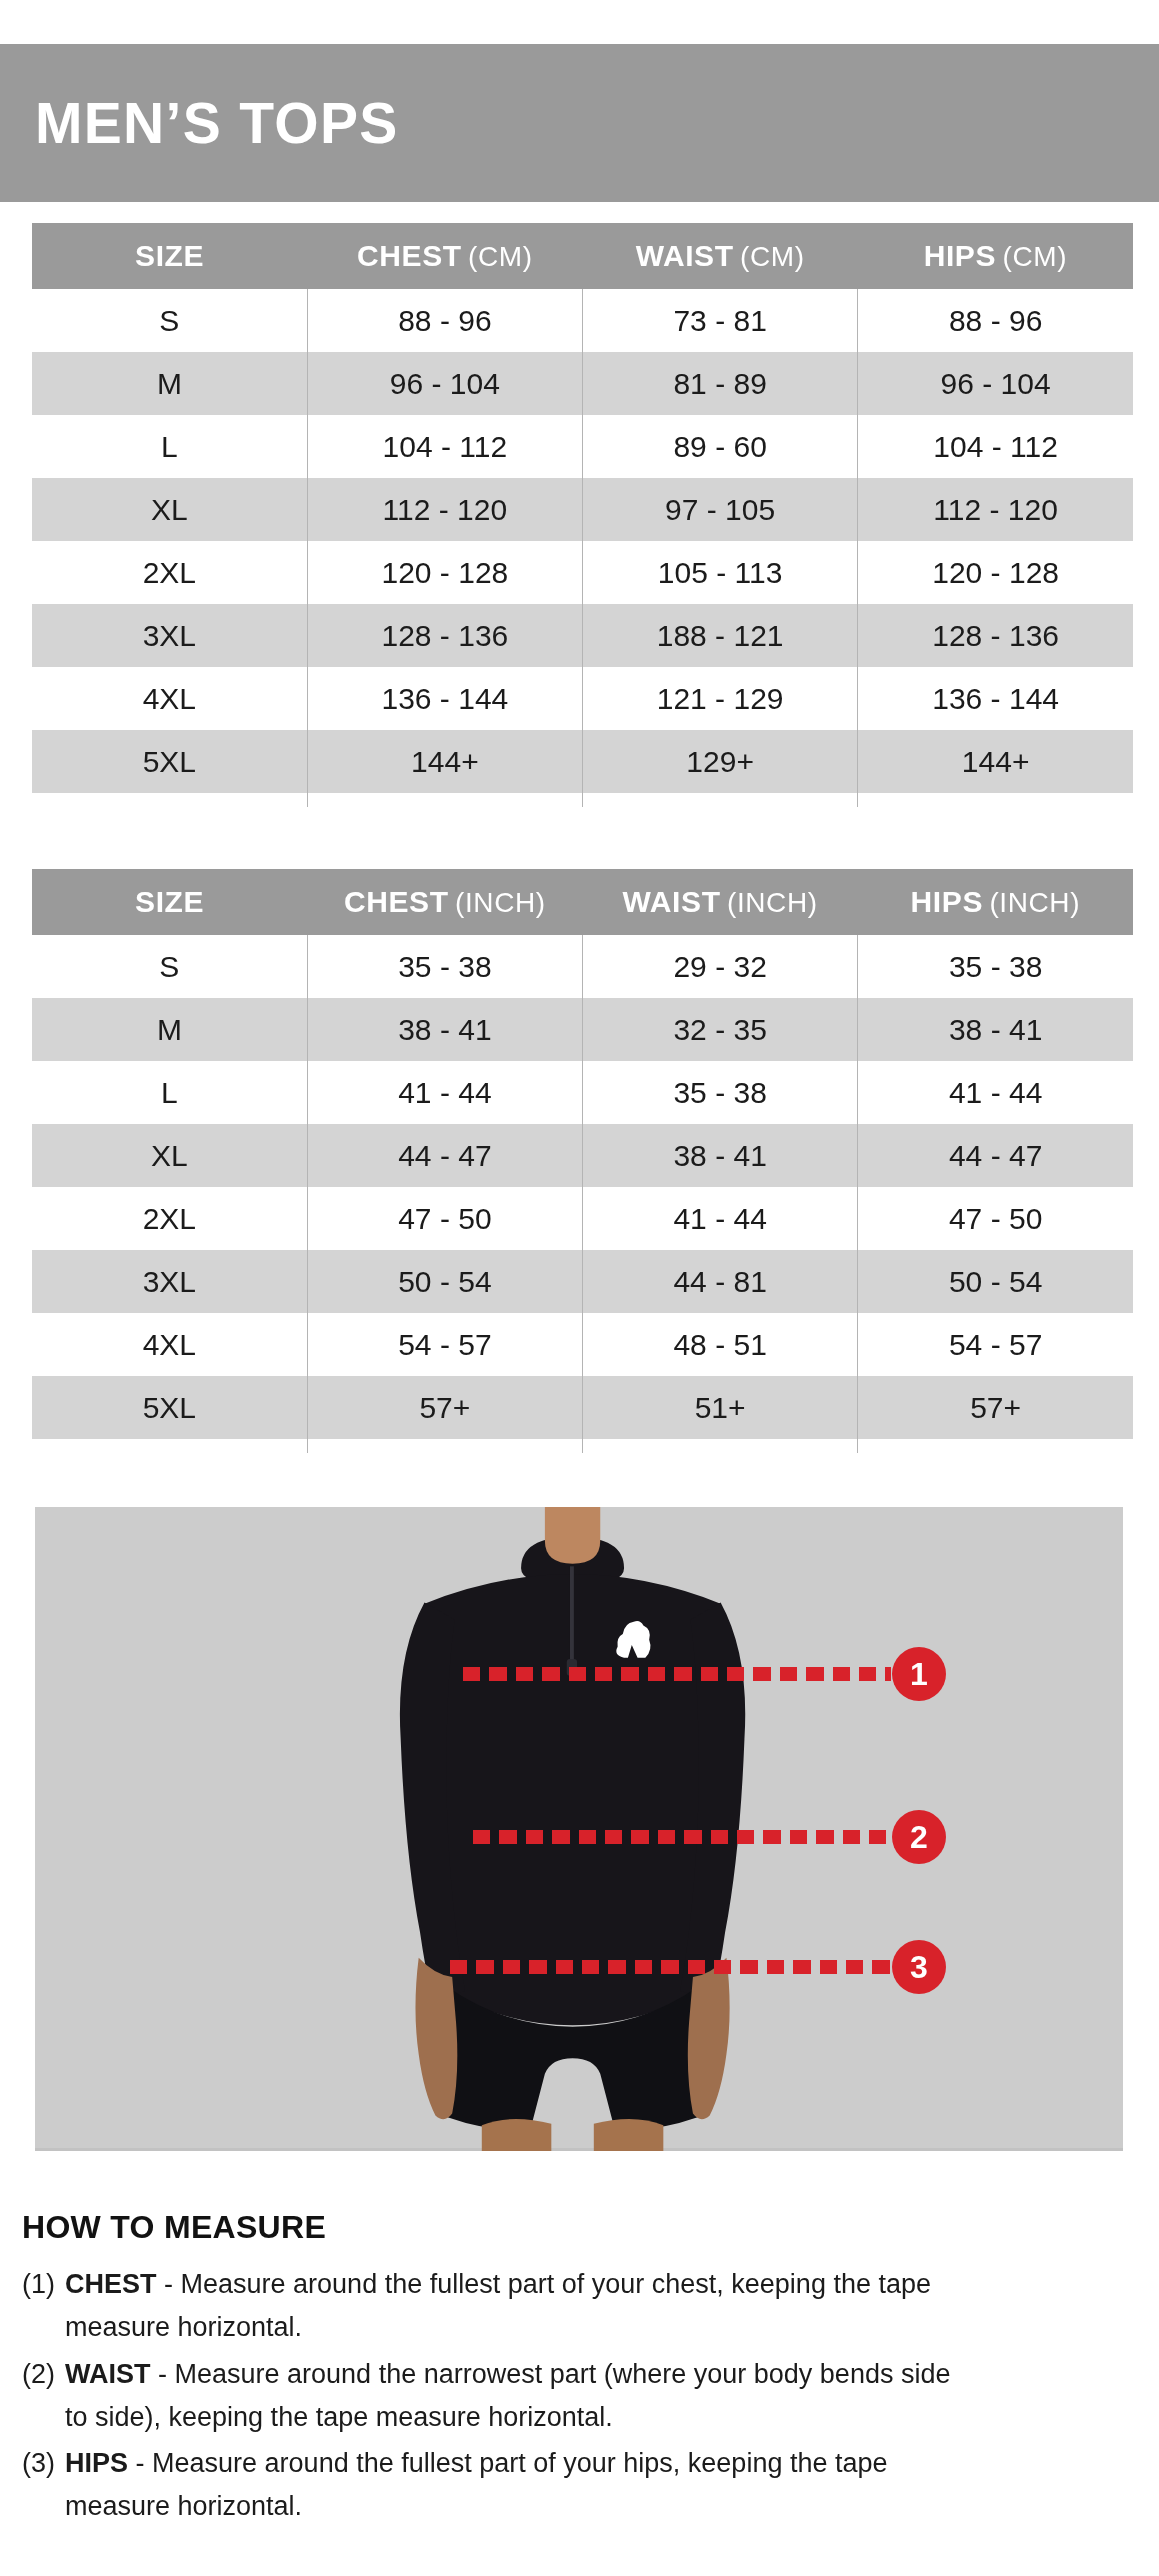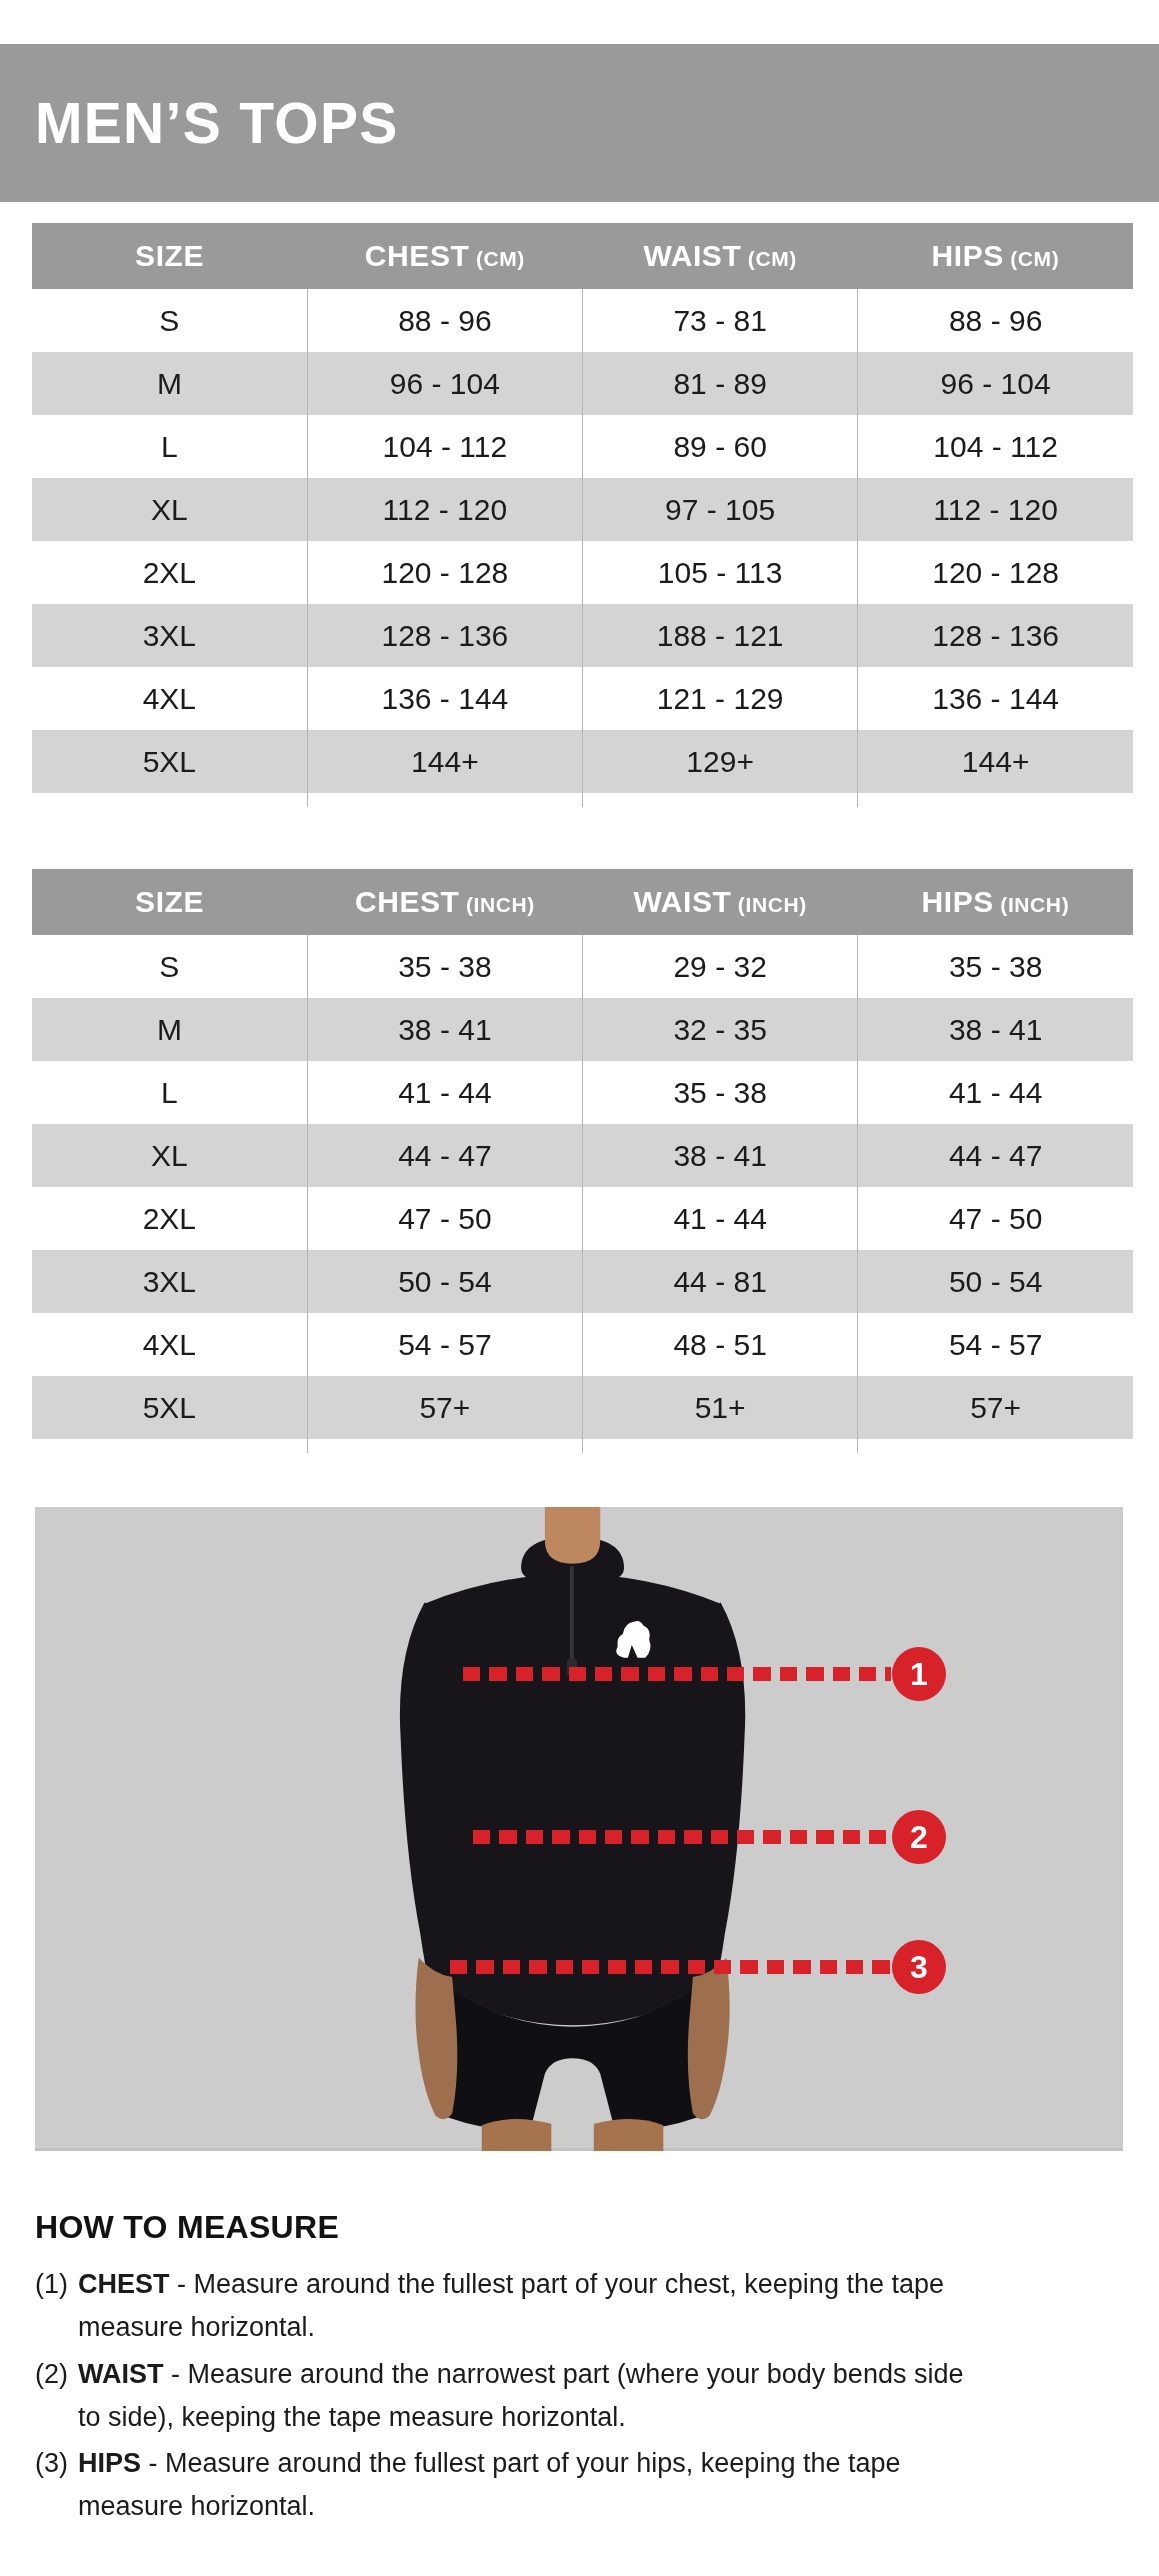--- a/index.html
+++ b/index.html
@@ -31,21 +31,21 @@
     position:absolute;left:32px;width:1101px;border-collapse:collapse;
     table-layout:fixed;
   }
   #table-cm{top:223px}
   #table-inch{top:869px}
   .size-table th{
     height:66px;background:var(--gray-header);color:#ffffff;
     font-size:30px;font-weight:bold;letter-spacing:0.6px;
     vertical-align:middle;
   }
-  .size-table th .unit{font-size:21px;margin-left:6.4px;font-weight:bold}
+  .size-table th .unit{font-size:28px;margin-left:6.4px;font-weight:normal}
   .size-table td{
     height:63px;text-align:center;vertical-align:middle;
     font-size:30px;color:var(--ink);
   }
   .size-table tbody td + td{border-left:1.9px solid #b4b4b4}
   .size-table tbody tr:nth-child(even){background:var(--gray-row)}
   .size-table tbody tr.stub td{height:14px;background:#ffffff}
 
   
   .photo{
@@ -63,21 +63,21 @@
   .marker{
     position:absolute;width:54px;height:54px;border-radius:50%;
     background:var(--red);color:#ffffff;font-size:32px;font-weight:bold;
     display:flex;align-items:center;justify-content:center;
   }
   #marker-1{left:857px;top:140px}
   #marker-2{left:857px;top:303px}
   #marker-3{left:857px;top:433px}
 
   
-  .measure{position:absolute;left:35px;top:2209px;width:953px}
+  .measure{position:absolute;left:22px;top:2209px;width:953px}
   .measure h2{
     margin:0 0 16.7px 0;font-size:32px;font-weight:bold;color:#121212;
     letter-spacing:0.3px;
   }
   .m-item{display:flex;font-size:27px;line-height:43px;margin-bottom:3.9px}
   .m-num{flex:none;width:43px}
   .m-body{flex:1}
   .m-term{font-weight:bold}
 </style>
 </head>

